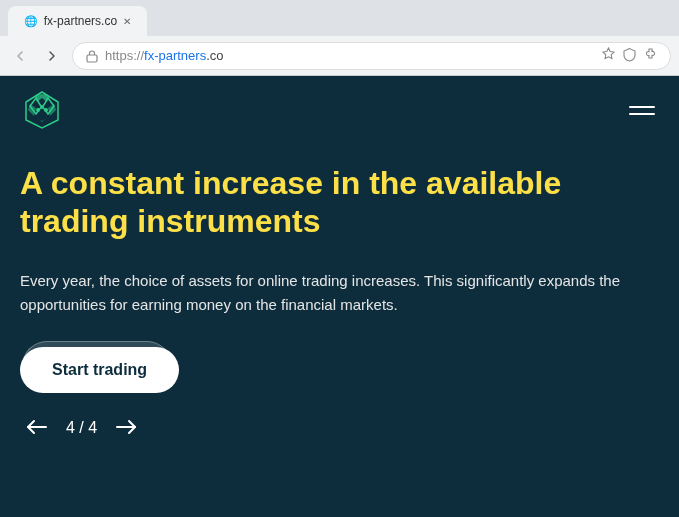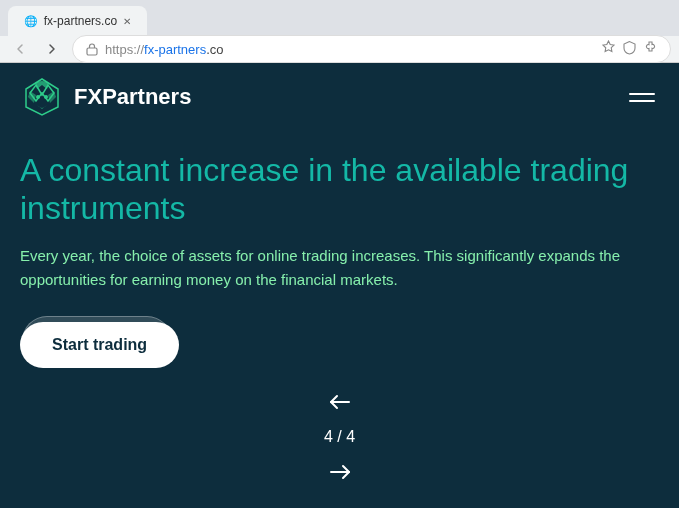--- a/index.html
+++ b/index.html
@@ -47,21 +47,21 @@
       color: #666;
       font-size: 10px;
       cursor: pointer;
     }
 
     .address-bar {
       display: flex;
       align-items: center;
       padding: 4px 8px;
       background: #f1f3f4;
-      height: 26px;
+      height: 39px;
       gap: 8px;
     }
 
     .nav-btn {
       background: none;
       border: none;
       cursor: pointer;
       color: #666;
       font-size: 14px;
       padding: 2px 4px;
@@ -177,30 +177,30 @@
       background: #fff;
       border-radius: 1px;
     }
 
     
     .site-content {
       padding: 20px 20px 0;
     }
 
     .main-heading {
-      color: #14b8a6;
+      color: #fde047;
       font-size: 32px;
-      font-weight: 400;
+      font-weight: 700;
       line-height: 1.2;
-      margin-bottom: 16px;
+      margin-bottom: 28px;
       max-width: 650px;
     }
 
     .main-description {
-      color: #86efac;
+      color: #e5e5e5;
       font-size: 15px;
       line-height: 1.6;
       margin-bottom: 30px;
       max-width: 650px;
     }
 
     
     .btn-wrapper {
       position: relative;
       display: inline-block;
@@ -234,24 +234,23 @@
       font-size: 16px;
       font-weight: 700;
       cursor: pointer;
       min-width: 150px;
       z-index: 2;
     }
 
     
     .pagination {
       display: flex;
-      align-items: center;
+      align-items: flex-end;
       gap: 16px;
       padding: 0 4px;
-      flex-direction: column;
     }
 
     .page-arrow {
       background: none;
       border: none;
       color: #fff;
       cursor: pointer;
       font-size: 20px;
       display: flex;
       align-items: center;
@@ -326,23 +325,20 @@
       <svg class="logo-icon" viewBox="0 0 44 44" fill="none" xmlns="http://www.w3.org/2000/svg">
         <polygon points="22,4 38,14 38,32 22,40 6,32 6,14" fill="none" stroke="#2ecc8a" stroke-width="1.5"></polygon>
         <path d="M16 10 L22 20 L28 10 L34 18 L28 26 L22 18 L16 26 L10 18 Z" fill="none" stroke="#2ecc8a" stroke-width="1.5"></path>
         <ellipse cx="18" cy="22" rx="2" ry="2" fill="#2ecc8a"></ellipse>
         <ellipse cx="26" cy="22" rx="2" ry="2" fill="#2ecc8a"></ellipse>
         <path d="M15 8 Q22 4 29 8 L27 14 L22 10 L17 14 Z" fill="#2ecc8a" opacity="0.7"></path>
         <path d="M10 16 L16 20 L14 28 L8 22 Z" fill="#2ecc8a" opacity="0.5"></path>
         <path d="M34 16 L28 20 L30 28 L36 22 Z" fill="#2ecc8a" opacity="0.5"></path>
         <path d="M17 30 Q22 36 27 30 L22 34 Z" fill="#2ecc8a" opacity="0.6"></path>
       </svg>
-      <span class="logo-text">
-        <span class="fx">FX</span><span>Partners</span>
-      </span>
     </div>
 
     <button class="hamburger-btn">
       <div class="hamburger-line"></div>
       <div class="hamburger-line"></div>
     </button>
   </header>
 
   <main class="site-content">
     <h1 class="main-heading">A constant increase in the available trading instruments</h1>

